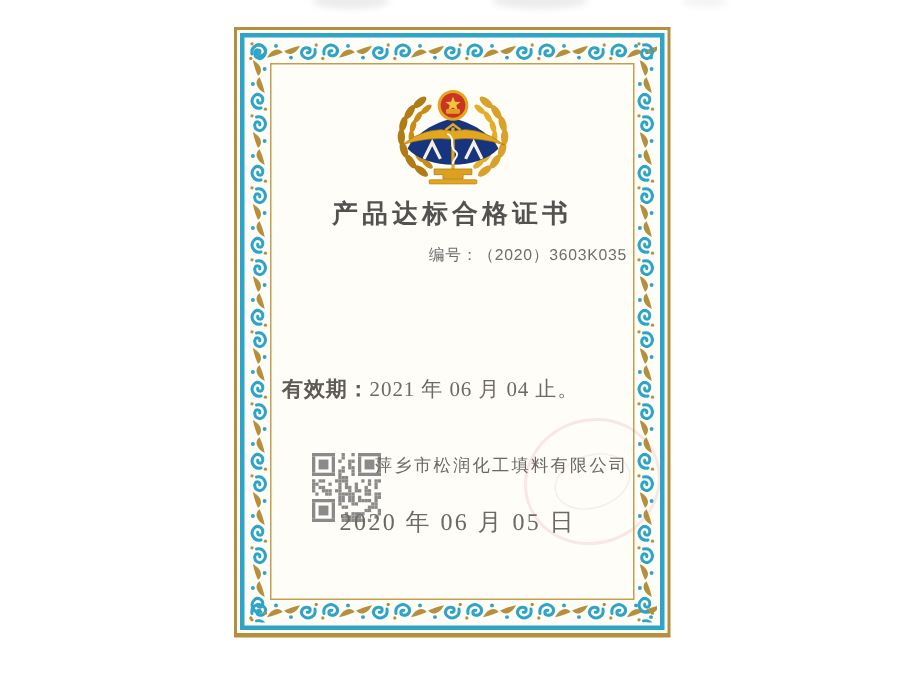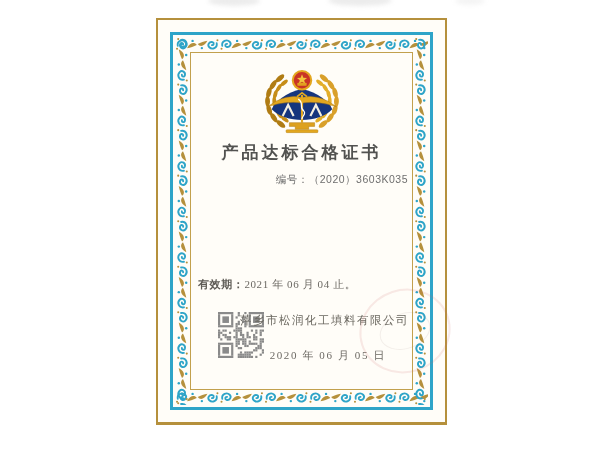--- a/index.html
+++ b/index.html
@@ -9,21 +9,21 @@
   }
   .smudge{position:absolute;background:#c9c9c9;opacity:.35;filter:blur(2px);border-radius:50%;}
   .sm1{left:208px;top:-4px;width:52px;height:10px;}
   .sm2{left:328px;top:-5px;width:64px;height:11px;}
   .sm3{left:455px;top:-3px;width:30px;height:8px;opacity:.2;}
 
   
   .cert{
     position:absolute;left:156px;top:18px;width:291px;height:407px;
     box-sizing:border-box;border:2px solid #b5903c;border-bottom-width:3px;
-    padding:12px;background:#fffdf8;
+    padding:2px;background:#fffdf8;
   }
   .b-teal{box-sizing:border-box;width:100%;height:100%;border:3px solid #2ea4c8;padding:2px;}
   .band{box-sizing:border-box;position:relative;width:100%;height:100%;padding:15px;}
   .strip{position:absolute;overflow:hidden;}
   .strip.top{left:0;top:0;width:100%;height:15px;}
   .strip.bottom{left:0;bottom:0;width:100%;height:15px;}
   .strip.left{left:0;top:0;width:15px;height:100%;}
   .strip.right{right:0;top:0;width:15px;height:100%;}
   .inner{
     position:relative;box-sizing:border-box;width:100%;height:100%;
@@ -39,29 +39,29 @@
   .cert-no{
     position:absolute;right:4px;top:120px;font-size:10.5px;color:#6e6e6e;
     font-family:"Liberation Sans","DejaVu Sans",sans-serif;letter-spacing:.5px;margin-left:48px;
   }
   .bodyblock{
     position:absolute;left:7px;top:140px;width:230px;color:#73706a;
     font-size:11px;line-height:21px;
   }
   .recipient{letter-spacing:1px;color:#6d6a64;}
   .paragraph{text-indent:2em;text-align:justify;letter-spacing:.4px;}
-  .validity{position:absolute;left:7px;top:224px;font-size:11px;color:#6d6a64;letter-spacing:.6px;}
+  .validity{position:absolute;left:7px;top:208px;font-size:14px;color:#6d6a64;letter-spacing:.6px;}
   .validity b{font-weight:700;color:#5e5b55;}
   .qr{position:absolute;left:27px;top:259px;width:46px;height:46px;}
   .issuer{
     position:absolute;right:3px;top:260px;font-size:11.5px;color:#6a675f;
     letter-spacing:1.5px;
   }
   .issue-date{
-    position:absolute;right:26px;top:295px;font-size:11px;color:#6d6a64;letter-spacing:1.6px;
+    position:absolute;right:38px;top:295px;font-size:16px;color:#6d6a64;letter-spacing:1.6px;
   }
   .stamp{
     position:absolute;left:168px;top:236px;width:88px;height:80px;
     border:2px solid rgba(203,107,107,.14);border-radius:50%;
     transform:rotate(-18deg);
   }
   .stamp::after{
     content:"";position:absolute;left:18px;top:22px;width:50px;height:34px;
     border:1.5px solid rgba(160,130,130,.12);border-radius:50%;
   }

